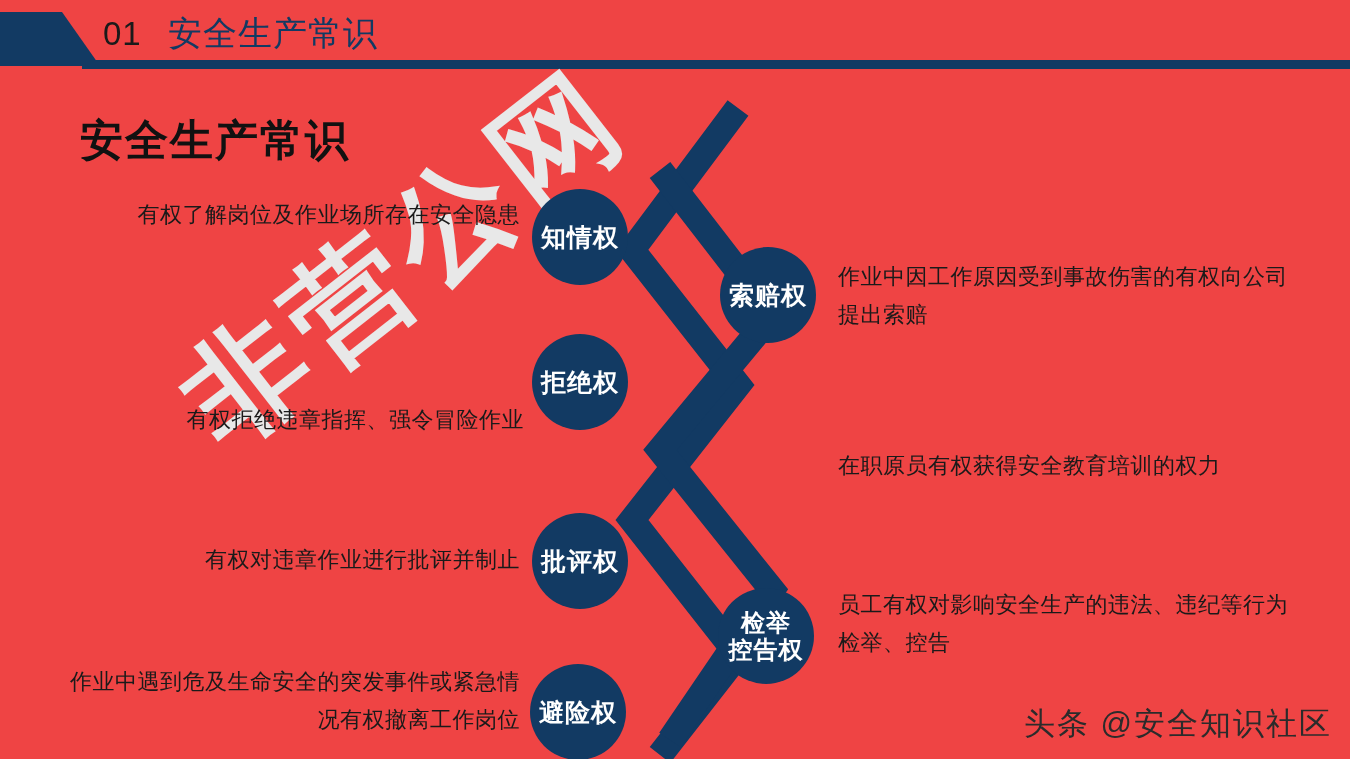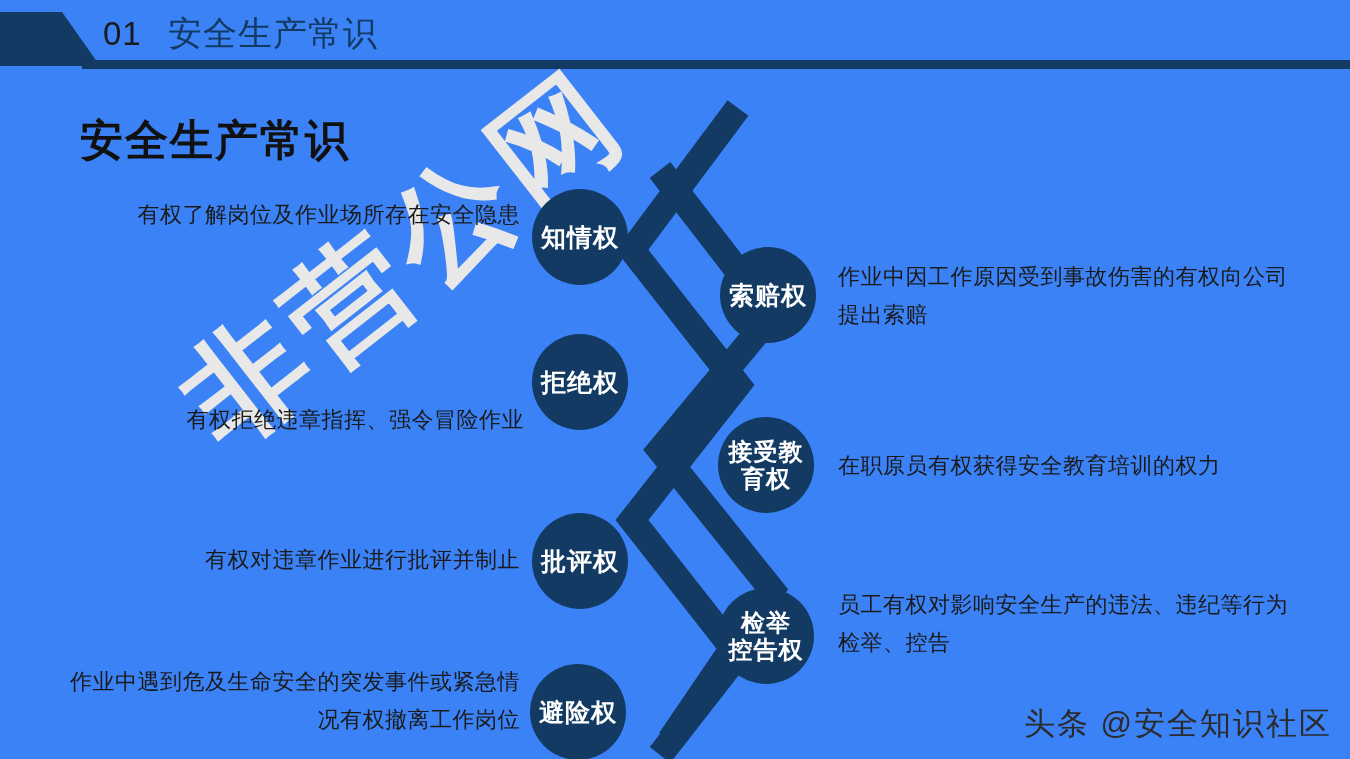--- a/index.html
+++ b/index.html
@@ -7,21 +7,21 @@
     padding: 0;
     background: #ffffff;
   }
   body {
     font-family: "Liberation Sans", "DejaVu Sans", sans-serif;
   }
   #slide {
     position: relative;
     width: 1350px;
     height: 759px;
-    background: #3b82f6;
+    background: #ef4444;
     overflow: hidden;
   }
 
   
   .header-tab {
     position: absolute;
     left: 0;
     top: 12px;
     width: 100px;
     height: 54px;
@@ -163,24 +163,20 @@
   </div>
 
   <div class="node-circle c-1line" style="left:530px; top:664px; width:96px; height:96px;">
     <span>避险权</span>
   </div>
 
   <div class="node-circle c-1line" style="left:720px; top:247px; width:96px; height:96px;">
     <span>索赔权</span>
   </div>
 
-  <div class="node-circle c-2line" style="left:718px; top:417px; width:96px; height:96px; flex-direction:column;">
-    <span>接受教</span>
-    <span>育权</span>
-  </div>
 
   <div class="node-circle c-2line" style="left:718px; top:588px; width:96px; height:96px; flex-direction:column;">
     <span>检举</span>
     <span>控告权</span>
   </div>
 
   <div class="desc desc-left" style="left:60px; top:196px; width:460px;">有权了解岗位及作业场所存在安全隐患</div>
 
   <div class="desc desc-left" style="left:64px; top:360px; width:460px;margin-top:41px;">有权拒绝违章指挥、强令冒险作业</div>
 

